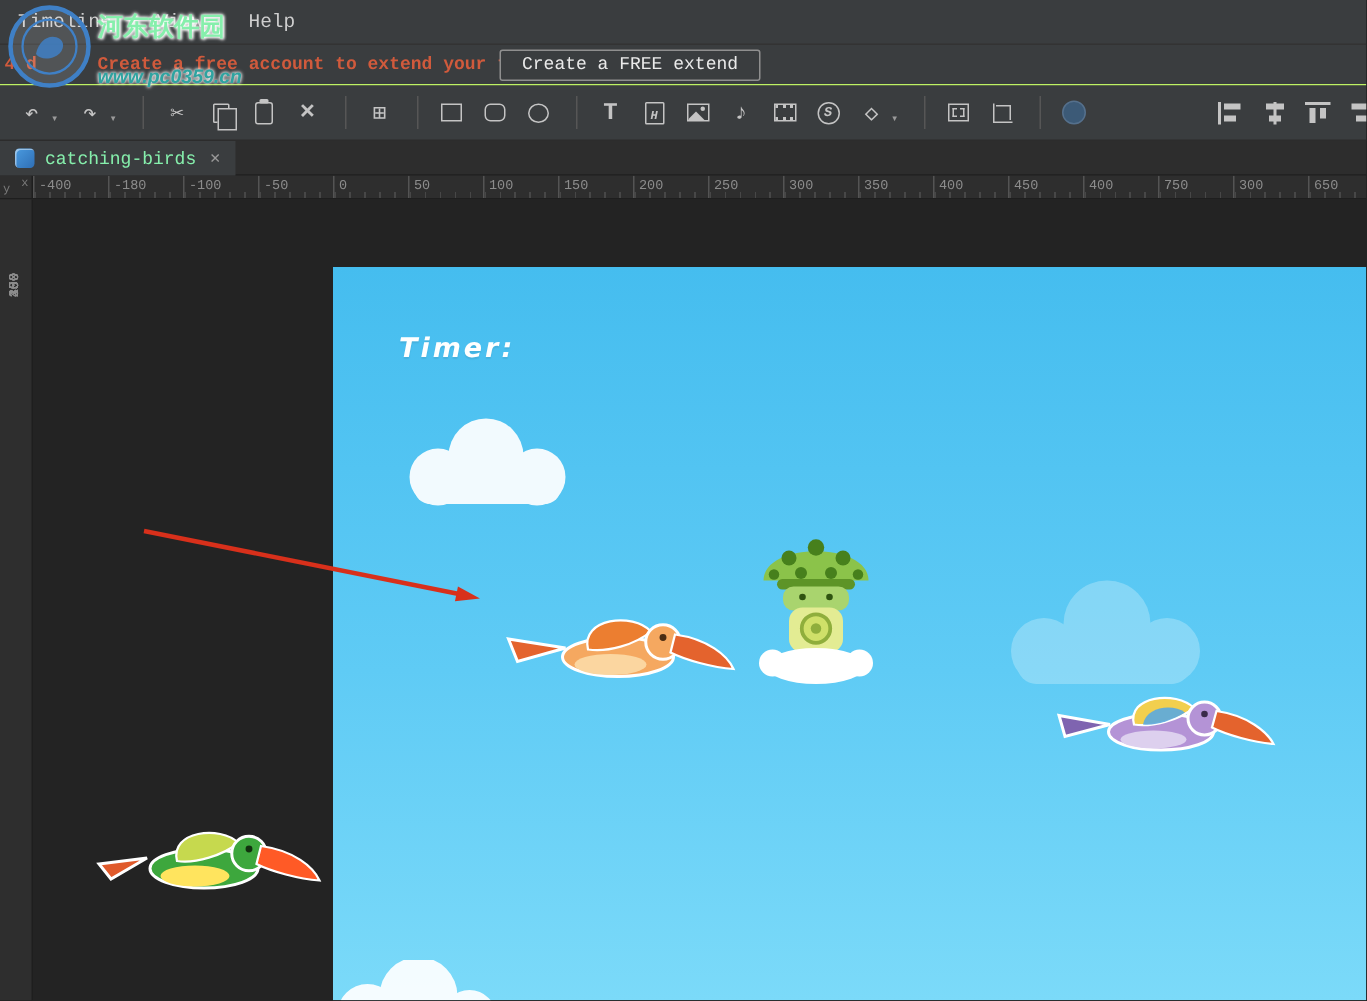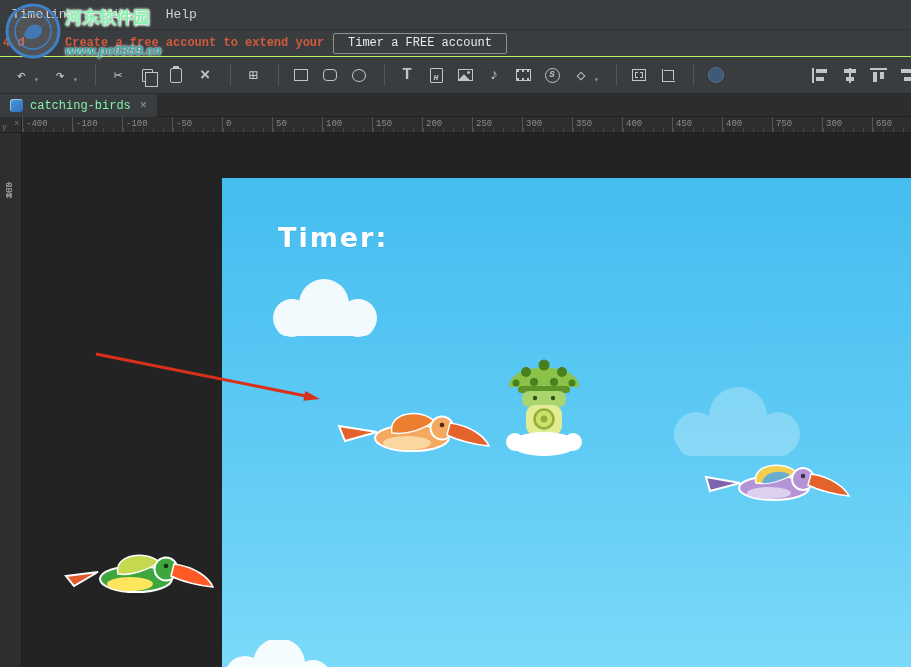--- a/index.html
+++ b/index.html
@@ -92,22 +92,22 @@
   .vruler { position:absolute; top:133px; left:0; bottom:0; width:22px; background:#2e2e2e;
             border-right:1px solid #1e1e1e; overflow:hidden; z-index:4; padding-top:45px;}
   .vcell { height:50px; border-top:1px solid #545454; position:relative;}
   .vlabel { position:absolute; top:3px; left:5px; writing-mode:vertical-rl; transform:rotate(180deg);
             font-size:9px; color:#8c8c8c; font-style:normal;}
 
   
   .canvas { position:absolute; top:133px; left:22px; right:0; bottom:0; background:#232323; overflow:hidden;}
   .stage { position:absolute; left:200px; top:45px; width:689px; height:489px; overflow:hidden;
            background:linear-gradient(180deg,#45bdef 0%,#5fcbf5 55%,#7bdaf9 100%);}
-  .timer { position:absolute; left:56px; top:44px; color:#ffffff; font-size:27px; font-weight:700;
-           font-family:"DejaVu Sans",sans-serif; letter-spacing:2px; text-shadow:0 1px 1px rgba(0,0,0,.08);}
+  .timer { position:absolute; left:44px; top:44px; color:#ffffff; font-size:18px; font-weight:700;
+           font-family:"DejaVu Sans",sans-serif; letter-spacing:2px; text-shadow:0 1px 1px rgba(0,0,0,.08);font-style:italic;}
   .obj { position:absolute; }
 
   
   .arrow-overlay { position:absolute; inset:0; width:911px; height:667px; pointer-events:none; z-index:40;}
 
   
   .watermark { position:absolute; top:2px; left:4px; display:flex; gap:3px; z-index:60; pointer-events:none;}
   .wm-text { padding-top:4px; font-family:"Liberation Sans",sans-serif;}
   .wm-name { font-size:17px; font-weight:700; color:#86efac;
              text-shadow:0 0 3px #fff,0 0 2px #fff,1px 1px 2px #fff;}
@@ -122,21 +122,21 @@
   <div class="menubar">
 
   <span class="menu-item">Timeline</span>
       <span class="menu-item">View</span>
       <span class="menu-item">Help</span>
     </div>
 
   <div class="trialbar">
     <span class="trial-frag">4 d</span>
     <span class="trial-msg">Create a free account to extend your trial.</span>
-    <button class="trial-btn">Timer a FREE account</button>
+    <button class="trial-btn">Create a FREE extend</button>
   </div>
 
   <div class="toolbar">
     <span class="tbi">↶</span>
     <span class="tbc">▾</span>
     <span class="tbi">↷</span>
     <span class="tbc">▾</span>
     <i class="sep"></i>
     <span class="tbi">✂</span>
     <span class="tbi">

